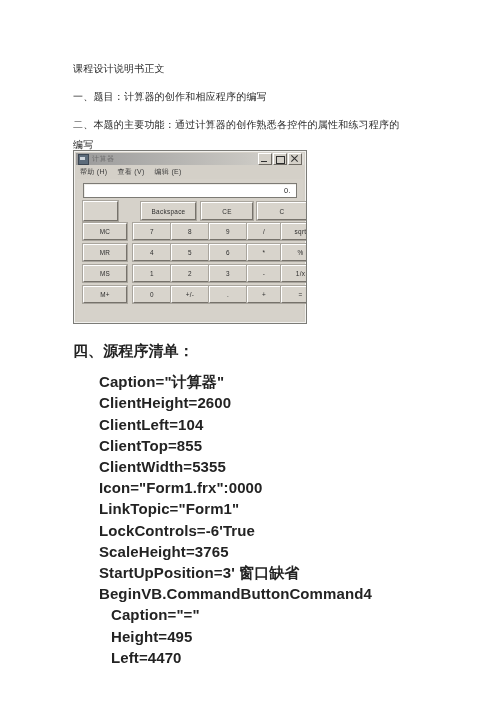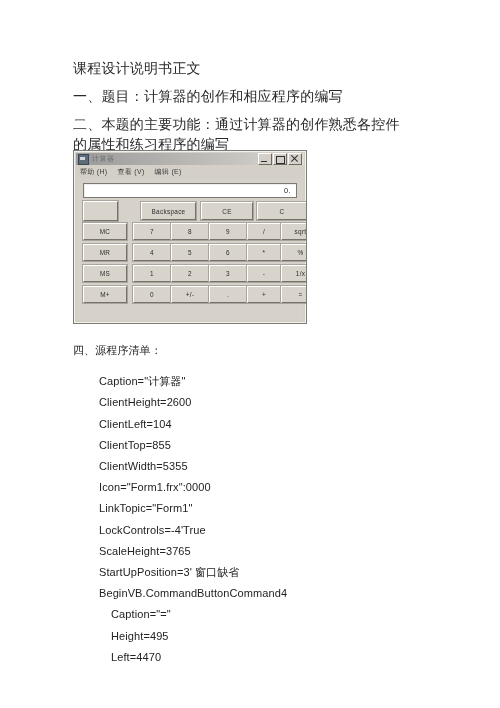--- a/index.html
+++ b/index.html
@@ -25,27 +25,26 @@
   }
 
   .doc-body {
     position: absolute;
     left: 73px;
     top: 59px;
     width: 330px;
   }
 
   .para {
-    font-size: 14px;
+    font-size: 10px;
     line-height: 20px;
     color: #2a2a2a;
     margin: 0 0 8px 0;
     letter-spacing: 0.2px;
     white-space: pre-wrap;
-    font-family: Liberation Mono, monospace;
   }
   .para.wrap { margin-bottom: 8px; }
 
   
   .shot-wrap {
     position: absolute;
     left: 73px;
     top: 150px;
     width: 234px;
     height: 174px;
@@ -193,25 +192,26 @@
   .k { height: 15px; }
 
   
   .code-block {
     position: absolute;
     left: 73px;
     top: 340px;
     width: 340px;
   }
   .code-line {
-    font-size: 11px;
+    font-size: 15px;
     line-height: 21.2px;
     color: #232323;
     white-space: pre;
     letter-spacing: 0.1px;
+    font-weight: bold;
   }
   .ind1 { padding-left: 0; }
   .ind2 { padding-left: 26px; }
   .ind3 { padding-left: 38px; }
 </style>
 </head>
 <body>
 
 <div id="page">
 
@@ -299,21 +299,21 @@
   <div class="code-block">
     <div class="code-line ind1" style="margin-bottom:10px">四、源程序清单：</div>
     <div id="code-lines">
         <div class="code-line ind2">Caption="计算器"</div>
         <div class="code-line ind2">ClientHeight=2600</div>
         <div class="code-line ind2">ClientLeft=104</div>
         <div class="code-line ind2">ClientTop=855</div>
         <div class="code-line ind2">ClientWidth=5355</div>
         <div class="code-line ind2">Icon="Form1.frx":0000</div>
         <div class="code-line ind2">LinkTopic="Form1"</div>
-        <div class="code-line ind2">LockControls=-4'True</div>
+        <div class="code-line ind2">LockControls=-6'True</div>
         <div class="code-line ind2">ScaleHeight=3765</div>
         <div class="code-line ind2">StartUpPosition=3' 窗口缺省</div>
         <div class="code-line ind2">BeginVB.CommandButtonCommand4</div>
       </div>
     <div id="code-props">
         <div class="code-line ind3"><span class="k-name">Caption</span><span>="="</span></div>
         <div class="code-line ind3"><span class="k-name">Height</span><span>=495</span></div>
         <div class="code-line ind3"><span class="k-name">Left</span><span>=4470</span></div>
       </div>
   </div>

